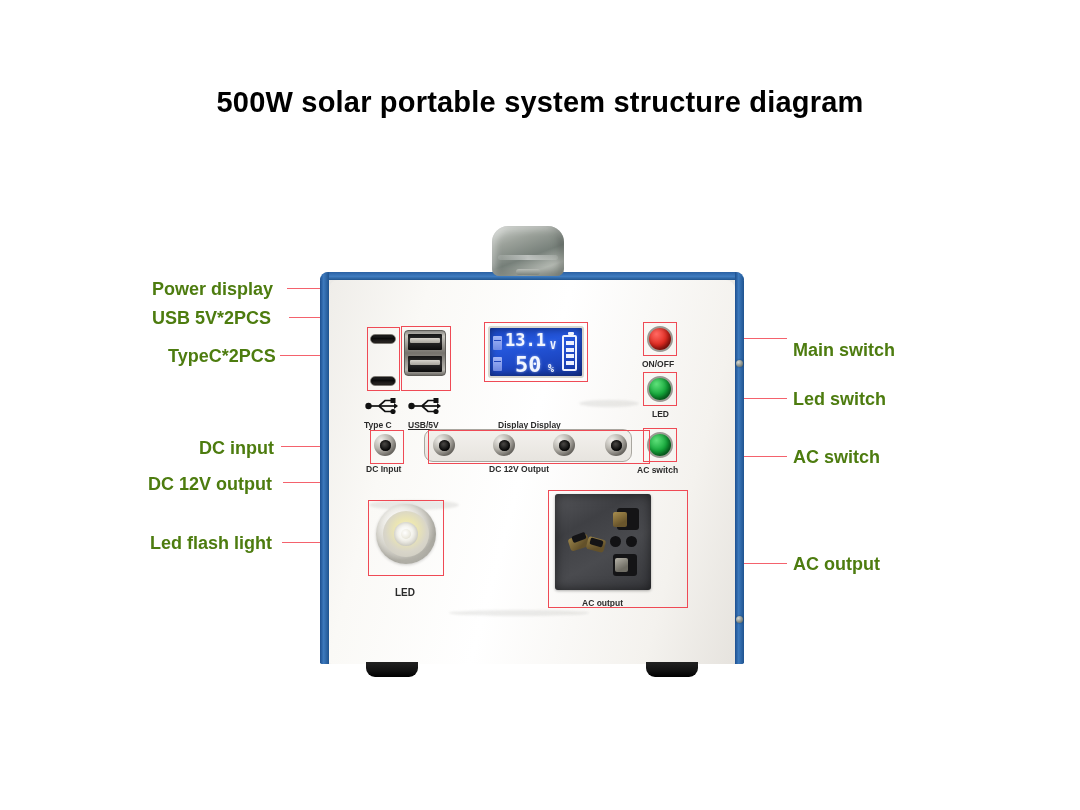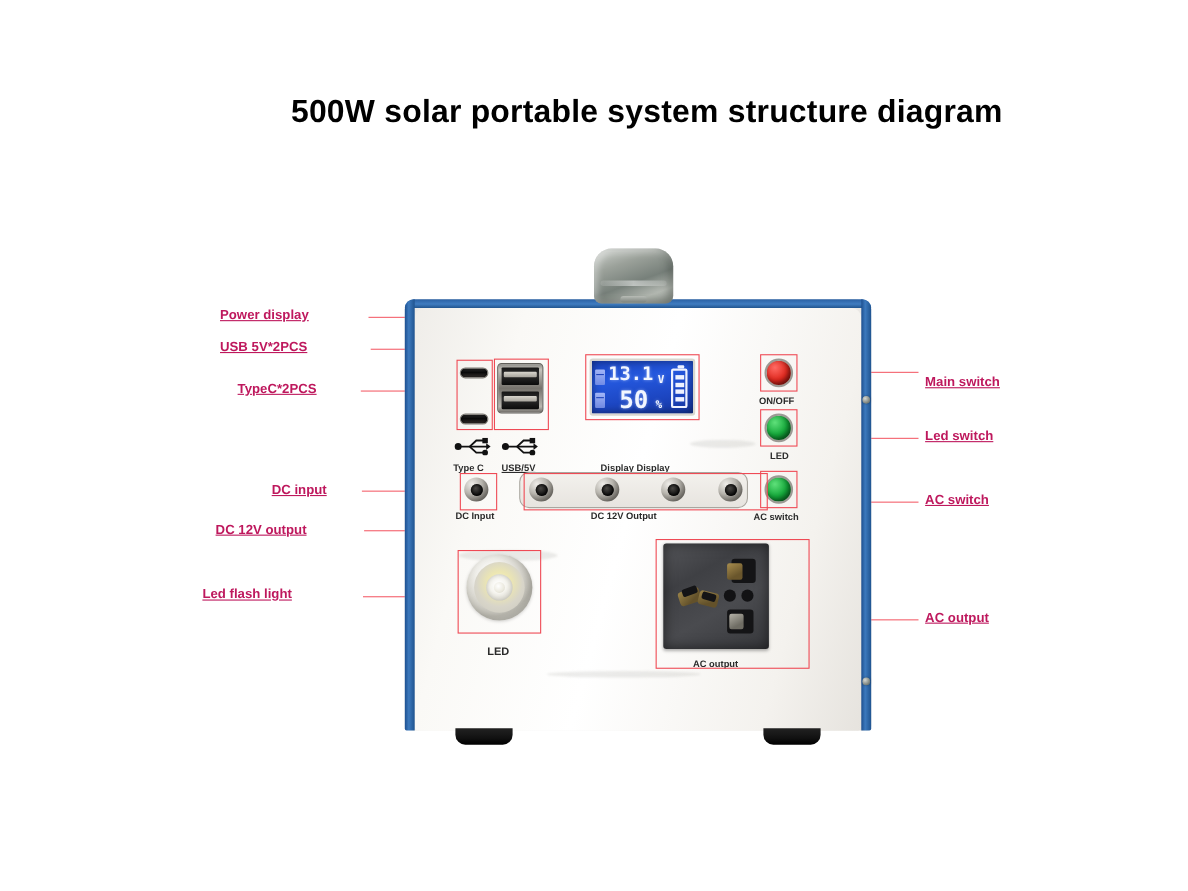--- a/index.html
+++ b/index.html
@@ -1,30 +1,30 @@
 <!DOCTYPE html>
 <html><head>
 <meta charset="utf-8">
 <style>
   html,body{margin:0;padding:0;}
   body{
     width:1080px;height:810px;background:#ffffff;
     font-family:"Liberation Sans",sans-serif;
     overflow:hidden;position:relative;
   }
-  #stage{position:absolute;inset:0;margin-left:48px;}
+  #stage{position:absolute;inset:0;}
 
   
   .title{
     position:absolute;left:0;top:86px;width:1080px;text-align:center;
     font-size:29px;font-weight:bold;color:#000;letter-spacing:.2px;
   }
 
   
-  .anno{position:absolute;font-size:12px;font-weight:bold;color:#be185d;white-space:nowrap;text-decoration:underline;}
+  .anno{position:absolute;font-size:18px;font-weight:bold;color:#4d7c0f;white-space:nowrap;}
   .anno.right{text-align:left;}
   .anno.left{text-align:right;}
 
   
   .lead{position:absolute;height:1px;background:#f4626d;}
   .lead.v{width:1px;height:auto;background:#f4626d;}
 
   
   .hl{position:absolute;border:1.6px solid #ef4a55;box-sizing:border-box;}
 
@@ -177,21 +177,21 @@
 
 <div id="stage">
 
   <div class="title">500W solar portable system structure diagram</div>
 
   <div class="anno left" style="left:152px;top:279px;">Power display</div>
   <div class="anno left" style="left:152px;top:308px;">USB 5V*2PCS</div>
   <div class="anno left" style="left:168px;top:346px;">TypeC*2PCS</div>
   <div class="anno left" style="left:199px;top:438px;">DC input</div>
   <div class="anno left" style="left:148px;top:474px;">DC 12V output</div>
-  <div class="anno left" style="left:136px;top:533px;">Led flash light</div>
+  <div class="anno left" style="left:150px;top:533px;">Led flash light</div>
 
   <div class="anno right" style="left:793px;top:340px;">Main switch</div>
   <div class="anno right" style="left:793px;top:389px;">Led switch</div>
   <div class="anno right" style="left:793px;top:447px;">AC switch</div>
   <div class="anno right" style="left:793px;top:554px;">AC output</div>
 
   <div class="lead" style="left:287px;top:288px;width:256px;"></div>
   <div class="lead v" style="left:543px;top:288px;height:43px;"></div>
 
   <div class="lead" style="left:289px;top:317px;width:172px;"></div>

